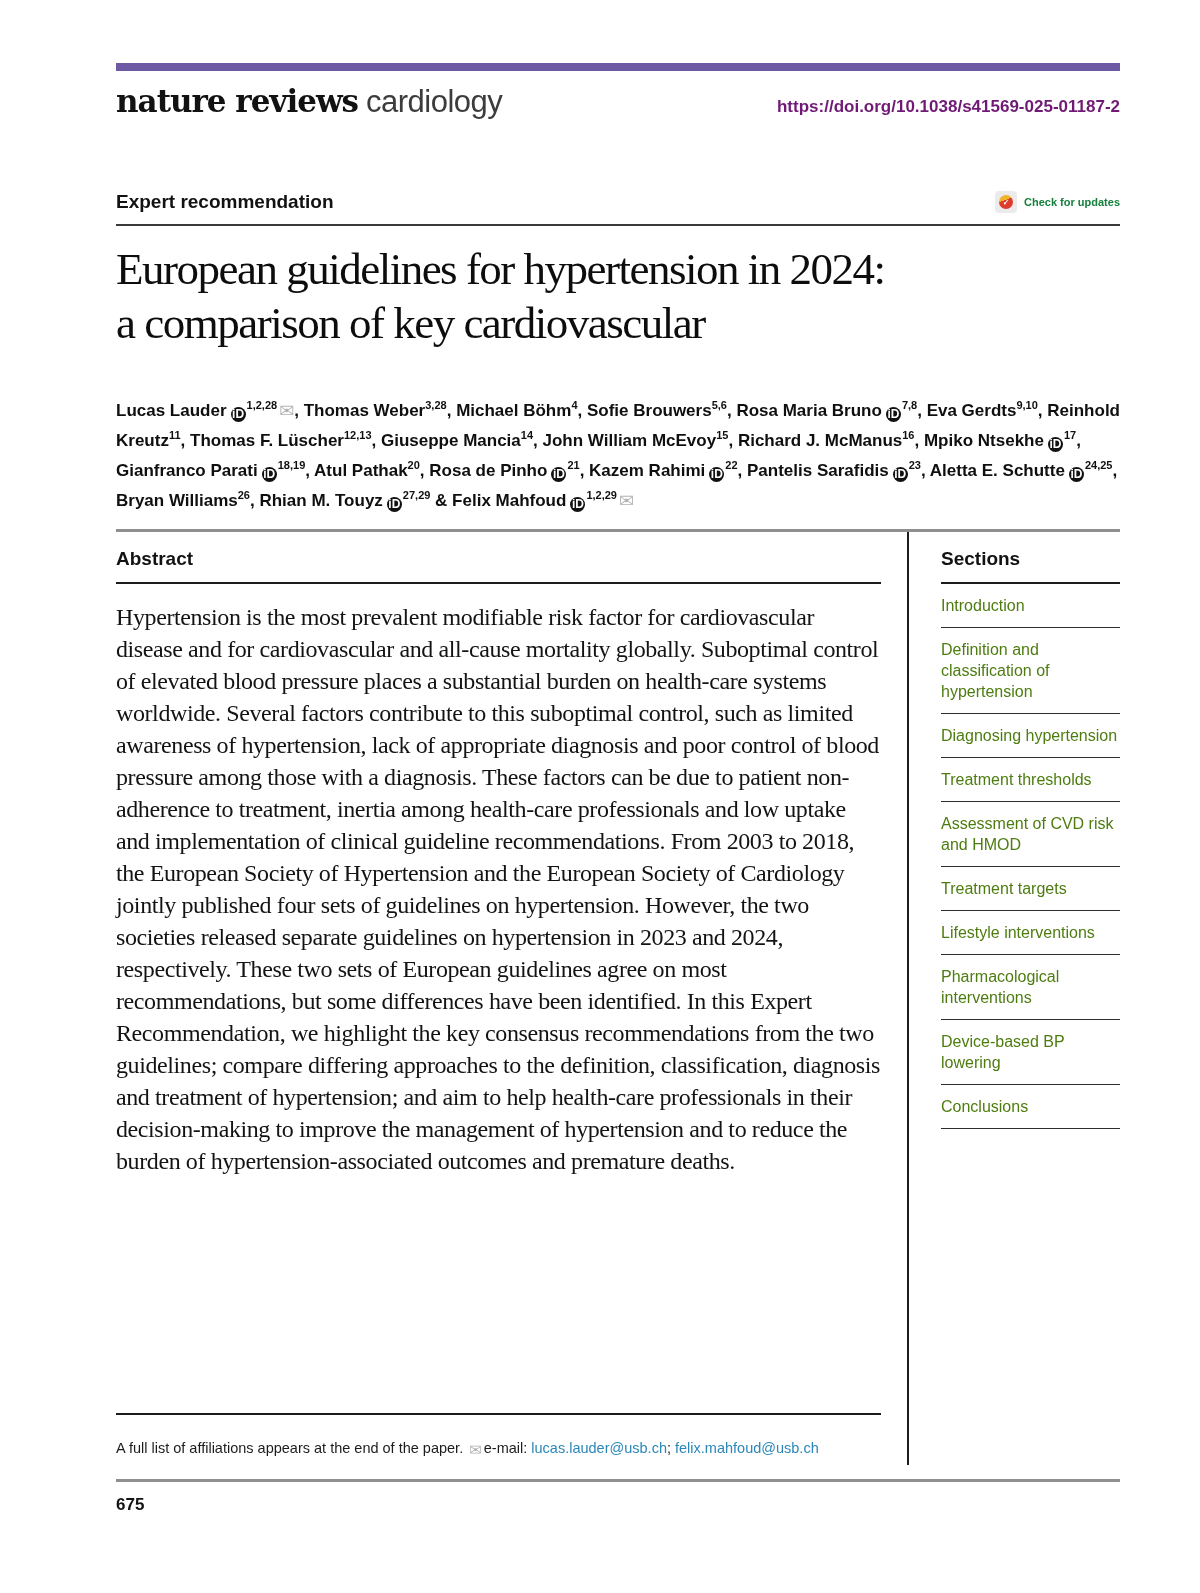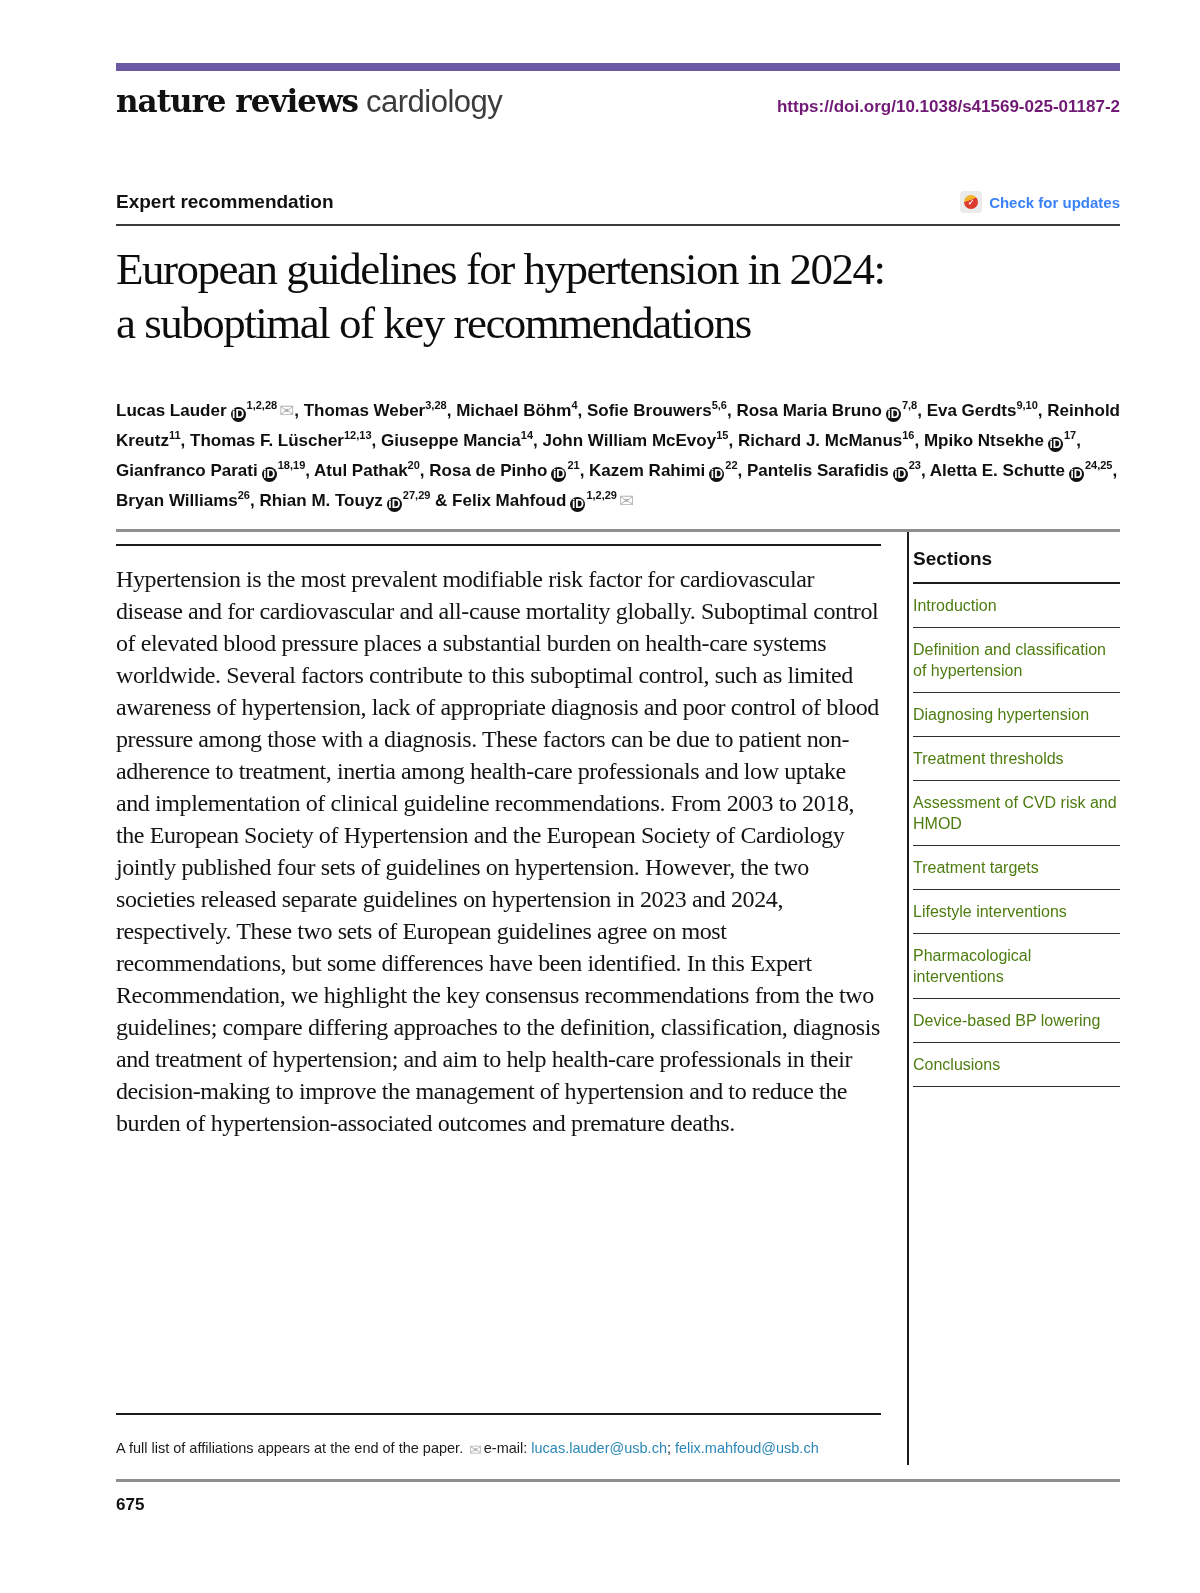--- a/index.html
+++ b/index.html
@@ -20,42 +20,42 @@
 
   
   .type-row { margin-top:72px; display:flex; justify-content:space-between; align-items:center; }
   .article-type { font-size:19px; font-weight:bold; }
   .check-updates { display:flex; align-items:center; gap:7px; cursor:pointer; }
   .cu-badge { width:22px; height:22px; background:#ebebeb; border-radius:4px; display:flex; align-items:center; justify-content:center; }
   .cu-circle { width:14px; height:14px; border-radius:50%;
     background:linear-gradient(160deg,#f0b32c 0 38%, #dd3b2e 38%);
     display:flex; align-items:center; justify-content:center;
     color:#fff; font-size:8px; font-weight:bold; }
-  .cu-label { font-size:15px; font-weight:bold; color:#3b82f6; }
+  .cu-label { font-size:11px; font-weight:bold; color:#15803d; }
   .rule-thin-full { margin-top:11px; border-top:2px solid #3a3a3a; }
 
   
   .title { margin-top:16px; font-family:"Liberation Serif", serif; font-weight:normal;
     font-size:45px; line-height:54px; letter-spacing:-1.5px; color:#0d0d0d; }
 
   
   .authors { margin-top:46px; font-size:17px; font-weight:bold; line-height:30px; color:#0f0f0f; max-width:1040px; }
   .authors sup { font-size:11px; font-weight:bold; vertical-align:super; line-height:0; }
   .orcid { display:inline-block; width:15px; height:15px; border-radius:50%; background:#111;
     color:#fff; font-size:12px; font-weight:bold; text-align:center; line-height:15px;
     vertical-align:-2px; margin:0 1px 0 4px; font-family:"Liberation Sans", sans-serif; }
   .env { color:#b3b3b3; font-size:18px; font-weight:normal; vertical-align:-1px; margin-left:2px; }
 
   
   .rule-thick { margin-top:13px; height:3px; background:#8f8f8f; }
 
   
   .cols { display:flex; height:933px; }
   .col-left { width:765px; display:flex; flex-direction:column; }
-  .col-right { flex:1; margin-left:26px; border-left:2px solid #1c1c1c; padding-left:4px; }
+  .col-right { flex:1; margin-left:26px; border-left:2px solid #1c1c1c; padding-left:32px; }
   .block-heading { margin-top:16px; font-size:19px; font-weight:bold; }
   .heading-rule { margin-top:12px; border-top:2px solid #1c1c1c; }
   .abstract-text { margin-top:17px; font-family:"Liberation Serif", serif;
     font-size:24px; line-height:32px; letter-spacing:-0.4px; color:#131313; }
 
   .affil { margin-top:auto; border-top:2px solid #1c1c1c; padding-top:25px; padding-bottom:6px;
     font-size:14.5px; color:#1c1c1c; }
   .affil .env { font-size:15px; vertical-align:-2px; margin:0 2px; }
   .email-link { color:#2b87b8; text-decoration:none; }
 
@@ -92,30 +92,31 @@
           <span class="cu-circle">✓</span>
         </span>
       <span class="cu-label">Check for updates</span>
     </div>
   </div>
 
   <div class="rule-thin-full"></div>
 
   <h1 class="title">
     <div>European guidelines for hypertension in 2024:</div>
-    <div>a suboptimal of key recommendations</div>
+    <div>a comparison of key cardiovascular</div>
   </h1>
 
   <p class="authors"><span>Lucas Lauder</span><span class="orcid">iD</span><sup>1,2,28</sup><span class="env">✉</span>, <span>Thomas Weber</span><sup>3,28</sup>, <span>Michael Böhm</span><sup>4</sup>, <span>Sofie Brouwers</span><sup>5,6</sup>, <span>Rosa Maria Bruno</span><span class="orcid">iD</span><sup>7,8</sup>, <span>Eva Gerdts</span><sup>9,10</sup>, <span>Reinhold Kreutz</span><sup>11</sup>, <span>Thomas F. Lüscher</span><sup>12,13</sup>, <span>Giuseppe Mancia</span><sup>14</sup>, <span>John William McEvoy</span><sup>15</sup>, <span>Richard J. McManus</span><sup>16</sup>, <span>Mpiko Ntsekhe</span><span class="orcid">iD</span><sup>17</sup>, <span>Gianfranco Parati</span><span class="orcid">iD</span><sup>18,19</sup>, <span>Atul Pathak</span><sup>20</sup>, <span>Rosa de Pinho</span><span class="orcid">iD</span><sup>21</sup>, <span>Kazem Rahimi</span><span class="orcid">iD</span><sup>22</sup>, <span>Pantelis Sarafidis</span><span class="orcid">iD</span><sup>23</sup>, <span>Aletta E. Schutte</span><span class="orcid">iD</span><sup>24,25</sup>, <span>Bryan Williams</span><sup>26</sup>, <span>Rhian M. Touyz</span><span class="orcid">iD</span><sup>27,29</sup> &amp; <span>Felix Mahfoud</span><span class="orcid">iD</span><sup>1,2,29</sup><span class="env">✉</span></p>
 
   <div class="rule-thick"></div>
 
   <div class="cols">
 
     <div class="col-left">
+      <div class="block-heading">Abstract</div>
       <div class="heading-rule"></div>
       <p class="abstract-text">Hypertension is the most prevalent modifiable risk factor for cardiovascular disease and for cardiovascular and all-cause mortality globally. Suboptimal control of elevated blood pressure places a substantial burden on health-care systems worldwide. Several factors contribute to this suboptimal control, such as limited awareness of hypertension, lack of appropriate diagnosis and poor control of blood pressure among those with a diagnosis. These factors can be due to patient non-adherence to treatment, inertia among health-care professionals and low uptake and implementation of clinical guideline recommendations. From 2003 to 2018, the European Society of Hypertension and the European Society of Cardiology jointly published four sets of guidelines on hypertension. However, the two societies released separate guidelines on hypertension in 2023 and 2024, respectively. These two sets of European guidelines agree on most recommendations, but some differences have been identified. In this Expert Recommendation, we highlight the key consensus recommendations from the two guidelines; compare differing approaches to the definition, classification, diagnosis and treatment of hypertension; and aim to help health-care professionals in their decision-making to improve the management of hypertension and to reduce the burden of hypertension-associated outcomes and premature deaths.</p>
 
       <div class="affil">
         <span>A full list of affiliations appears at the end of the paper.</span>
         <span class="env">✉</span><span>e-mail:</span>
         <a class="email-link" href="#">lucas.lauder@usb.ch</a><span>; </span><a class="email-link" href="#">felix.mahfoud@usb.ch</a>
       </div>
     </div>
 

